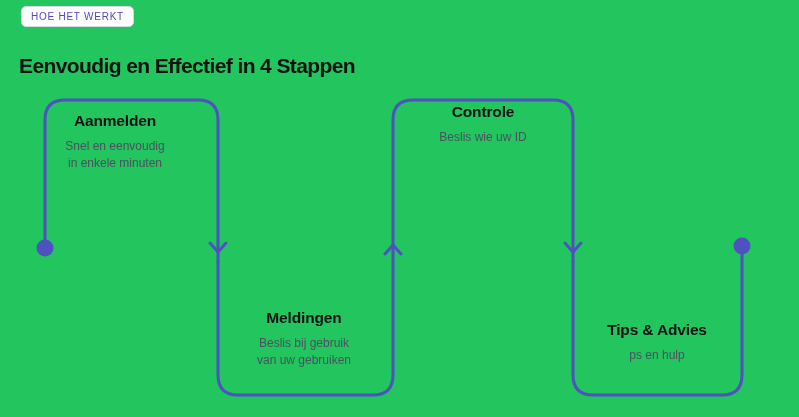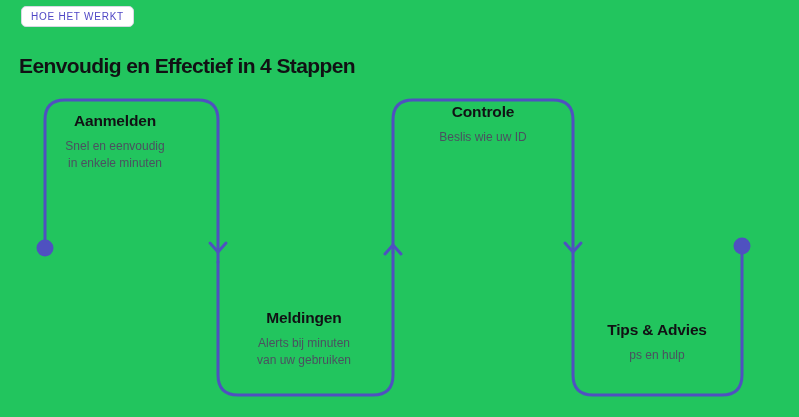--- a/index.html
+++ b/index.html
@@ -122,21 +122,21 @@
     <div class="step-title">Aanmelden</div>
     <div class="step-desc">
       <span class="desc-line">Snel en eenvoudig</span>
       <span class="desc-line">in enkele minuten</span>
     </div>
   </div>
 
   <div class="step-block step-2">
     <div class="step-title">Meldingen</div>
     <div class="step-desc">
-      <span class="desc-line">Alerts bij minuten</span>
+      <span class="desc-line">Beslis bij gebruik</span>
       <span class="desc-line">van uw gebruiken</span>
     </div>
   </div>
 
   <div class="step-block step-3">
     <div class="step-title">Controle</div>
     <div class="step-desc">
       <span class="desc-line">Beslis wie uw ID</span>
     </div>
   </div>

